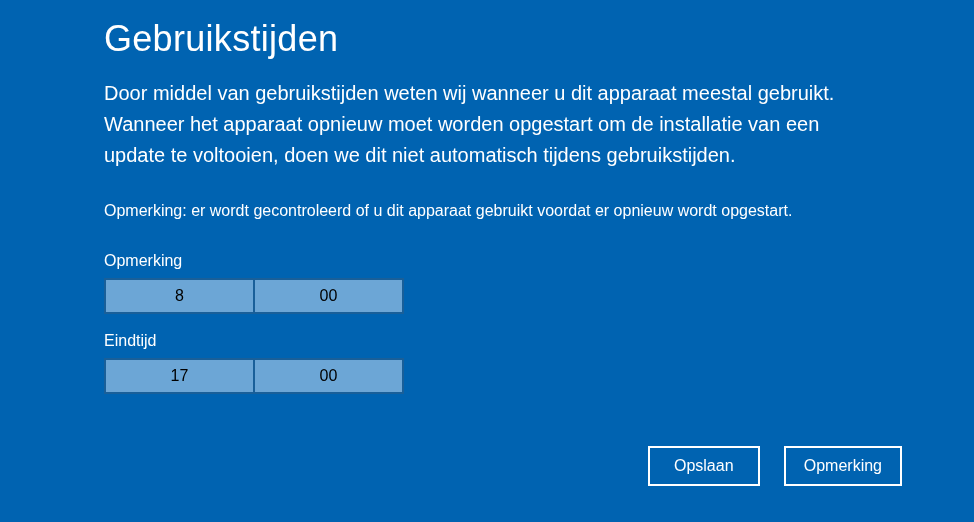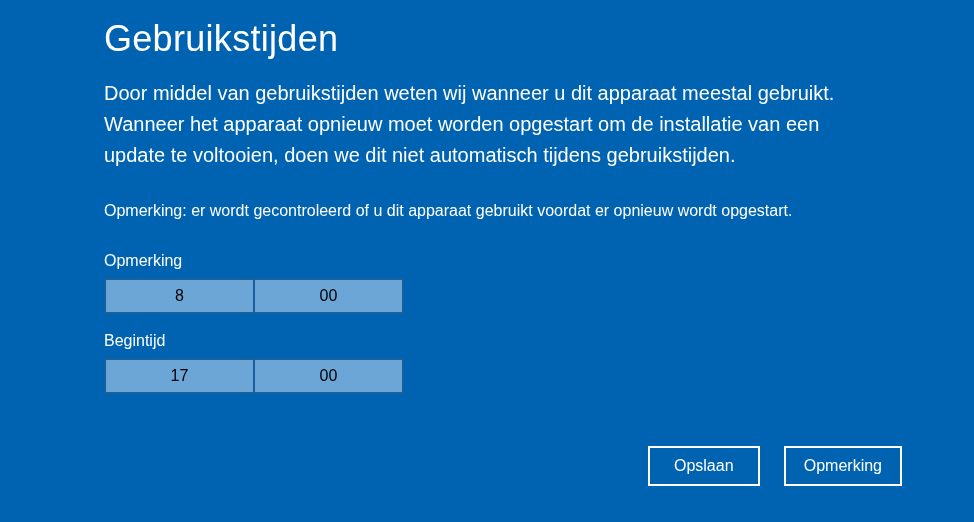--- a/index.html
+++ b/index.html
@@ -98,21 +98,21 @@
 
   <div class="time-section">
     <div class="time-label">Opmerking</div>
     <div class="time-picker">
       <div class="time-cell">8</div>
       <div class="time-cell">00</div>
     </div>
   </div>
 
   <div class="time-section">
-    <div class="time-label">Begintijd</div>
+    <div class="time-label">Eindtijd</div>
     <div class="time-picker">
       <div class="time-cell">17</div>
       <div class="time-cell">00</div>
     </div>
   </div>
 </div>
 
 <div class="button-bar">
   <button class="btn">Opslaan</button>
   <button class="btn">Opmerking</button>

